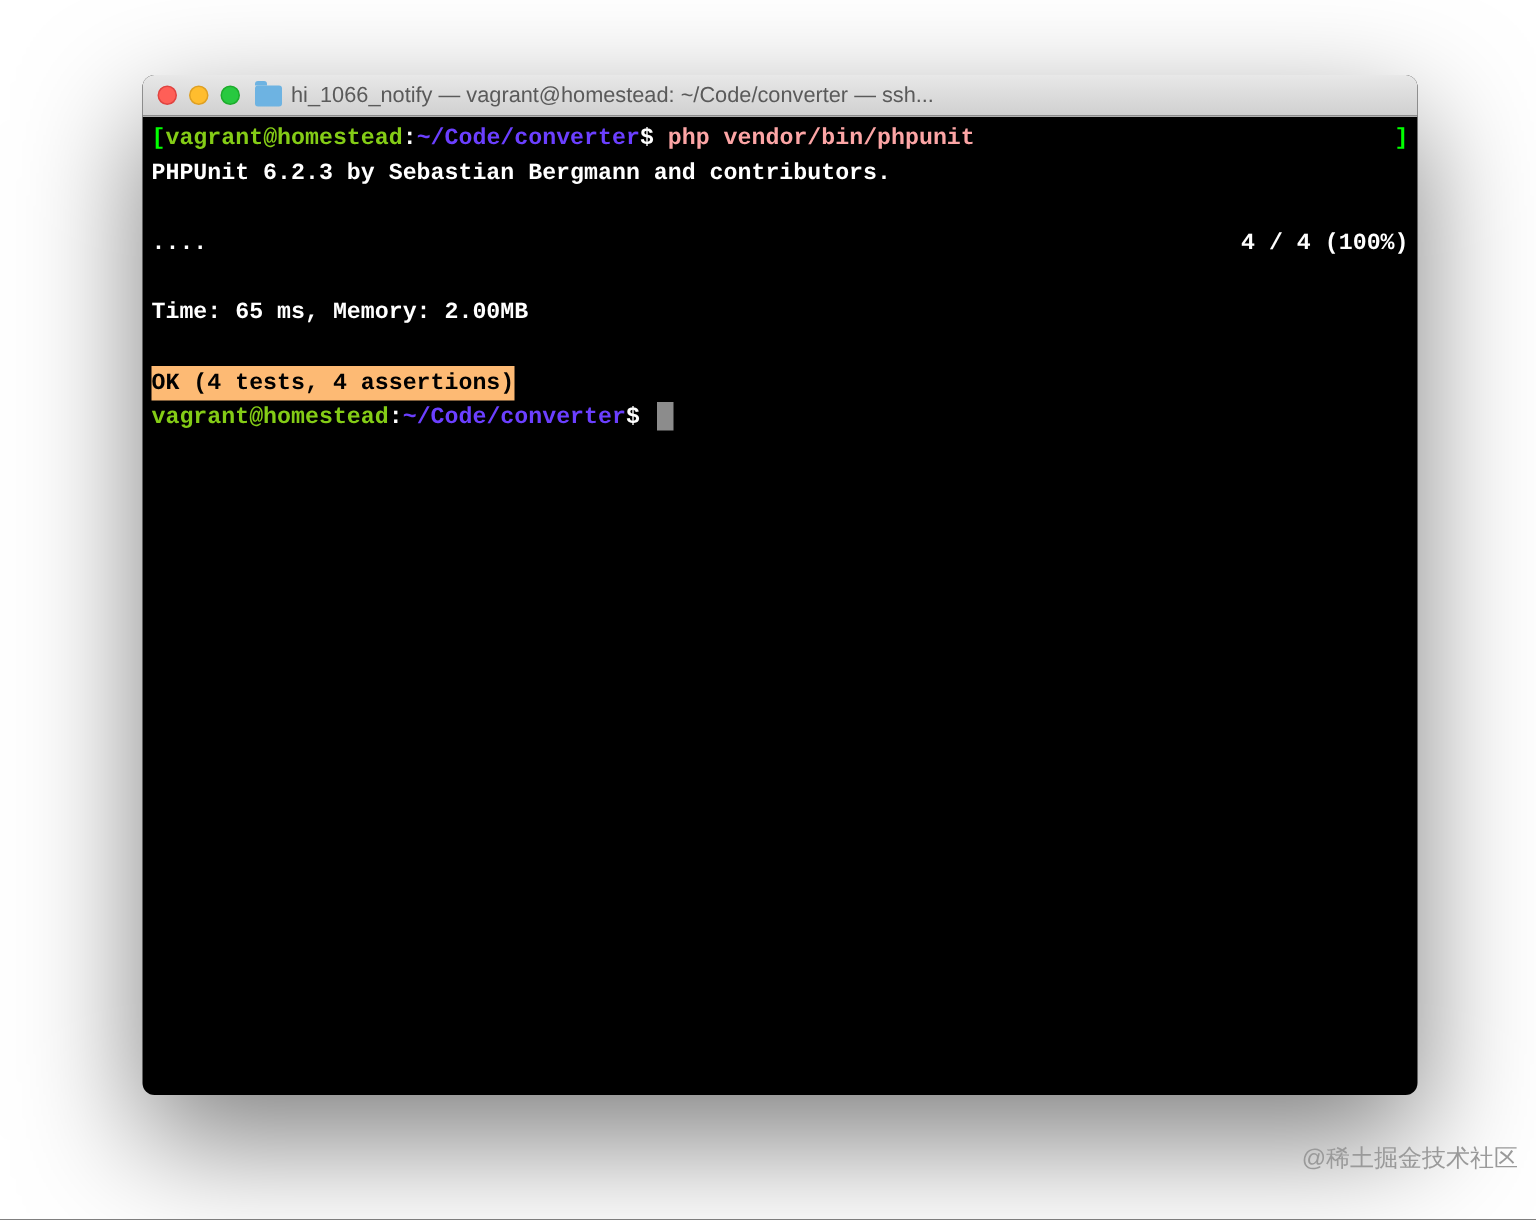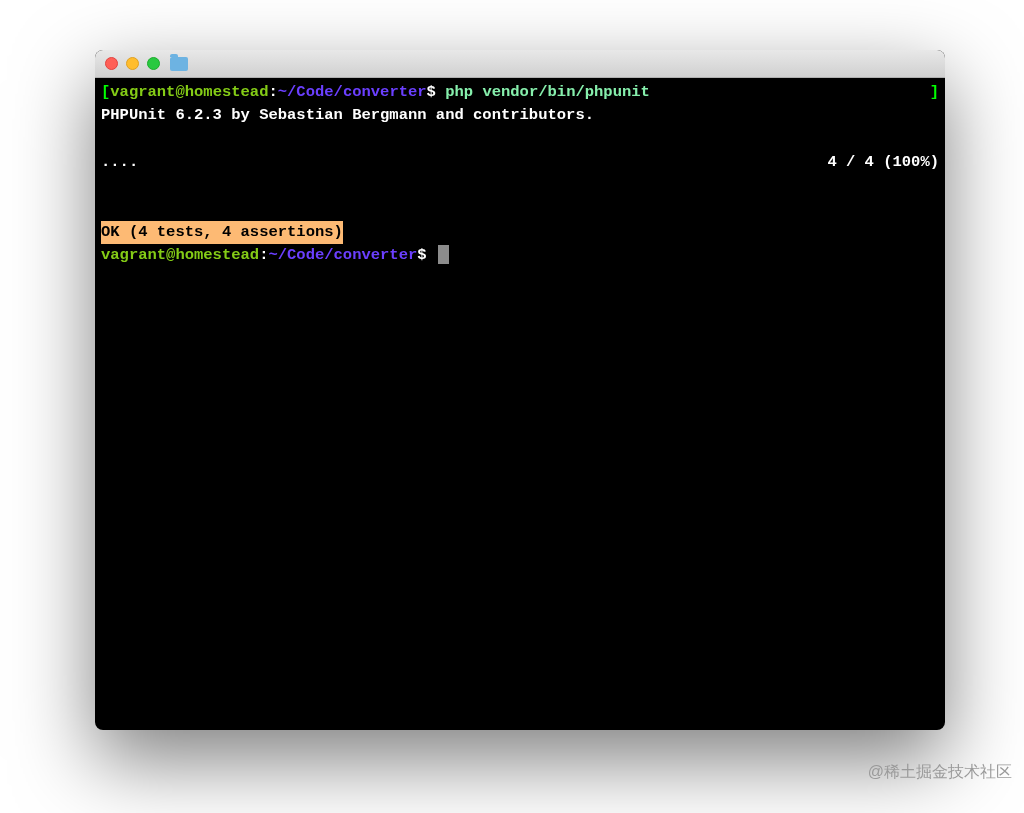--- a/index.html
+++ b/index.html
@@ -101,21 +101,21 @@
       display: flex;
       justify-content: space-between;
       white-space: pre;
     }
     
     .bracket { color: #00ff00; }
     .user-host { color: #84cc16; }
     .colon { color: #ffffff; }
     .path { color: #6b3fff; }
     .dollar { color: #ffffff; }
-    .cmd { color: #86efac; }
+    .cmd { color: #fca5a5; }
     .white { color: #ffffff; }
     
     .progress-line {
       display: flex;
       justify-content: space-between;
     }
     
     .ok-highlight {
       background: #fdba74;
       color: #000000;
@@ -144,32 +144,34 @@
 <body>
 
 <div class="window">
   <div class="titlebar">
     <div class="traffic-lights">
       <div class="traffic-light tl-close"></div>
       <div class="traffic-light tl-minimize"></div>
       <div class="traffic-light tl-maximize"></div>
     </div>
     <div class="folder-icon"></div>
+    <div class="window-title">hi_1066_notify — vagrant@homestead: ~/Code/converter — ssh...</div>
   </div>
 
   <div class="terminal-body">
     <div class="prompt-row">
       <span><span class="bracket">[</span><span class="user-host">vagrant@homestead</span><span class="colon">:</span><span class="path">~/Code/converter</span><span class="dollar">$</span><span class="cmd"> php vendor/bin/phpunit</span></span><span class="bracket">]</span>
     </div>
     <span class="line white">PHPUnit 6.2.3 by Sebastian Bergmann and contributors.</span>
     <span class="line white"> </span>
     <div class="progress-line">
       <span class="white">....</span>
       <span class="white">4 / 4 (100%)</span>
     </div>
     <span class="line white"> </span>
+    <span class="line white">Time: 65 ms, Memory: 2.00MB</span>
     <span class="line white"> </span>
     <span class="line"><span class="ok-highlight">OK (4 tests, 4 assertions)</span></span>
     <span class="line"><span class="user-host">vagrant@homestead</span><span class="colon">:</span><span class="path">~/Code/converter</span><span class="dollar">$</span> <span class="cursor"></span></span>
   </div>
 </div>
 
 <div class="watermark">@稀土掘金技术社区</div>
 
 </body></html>

